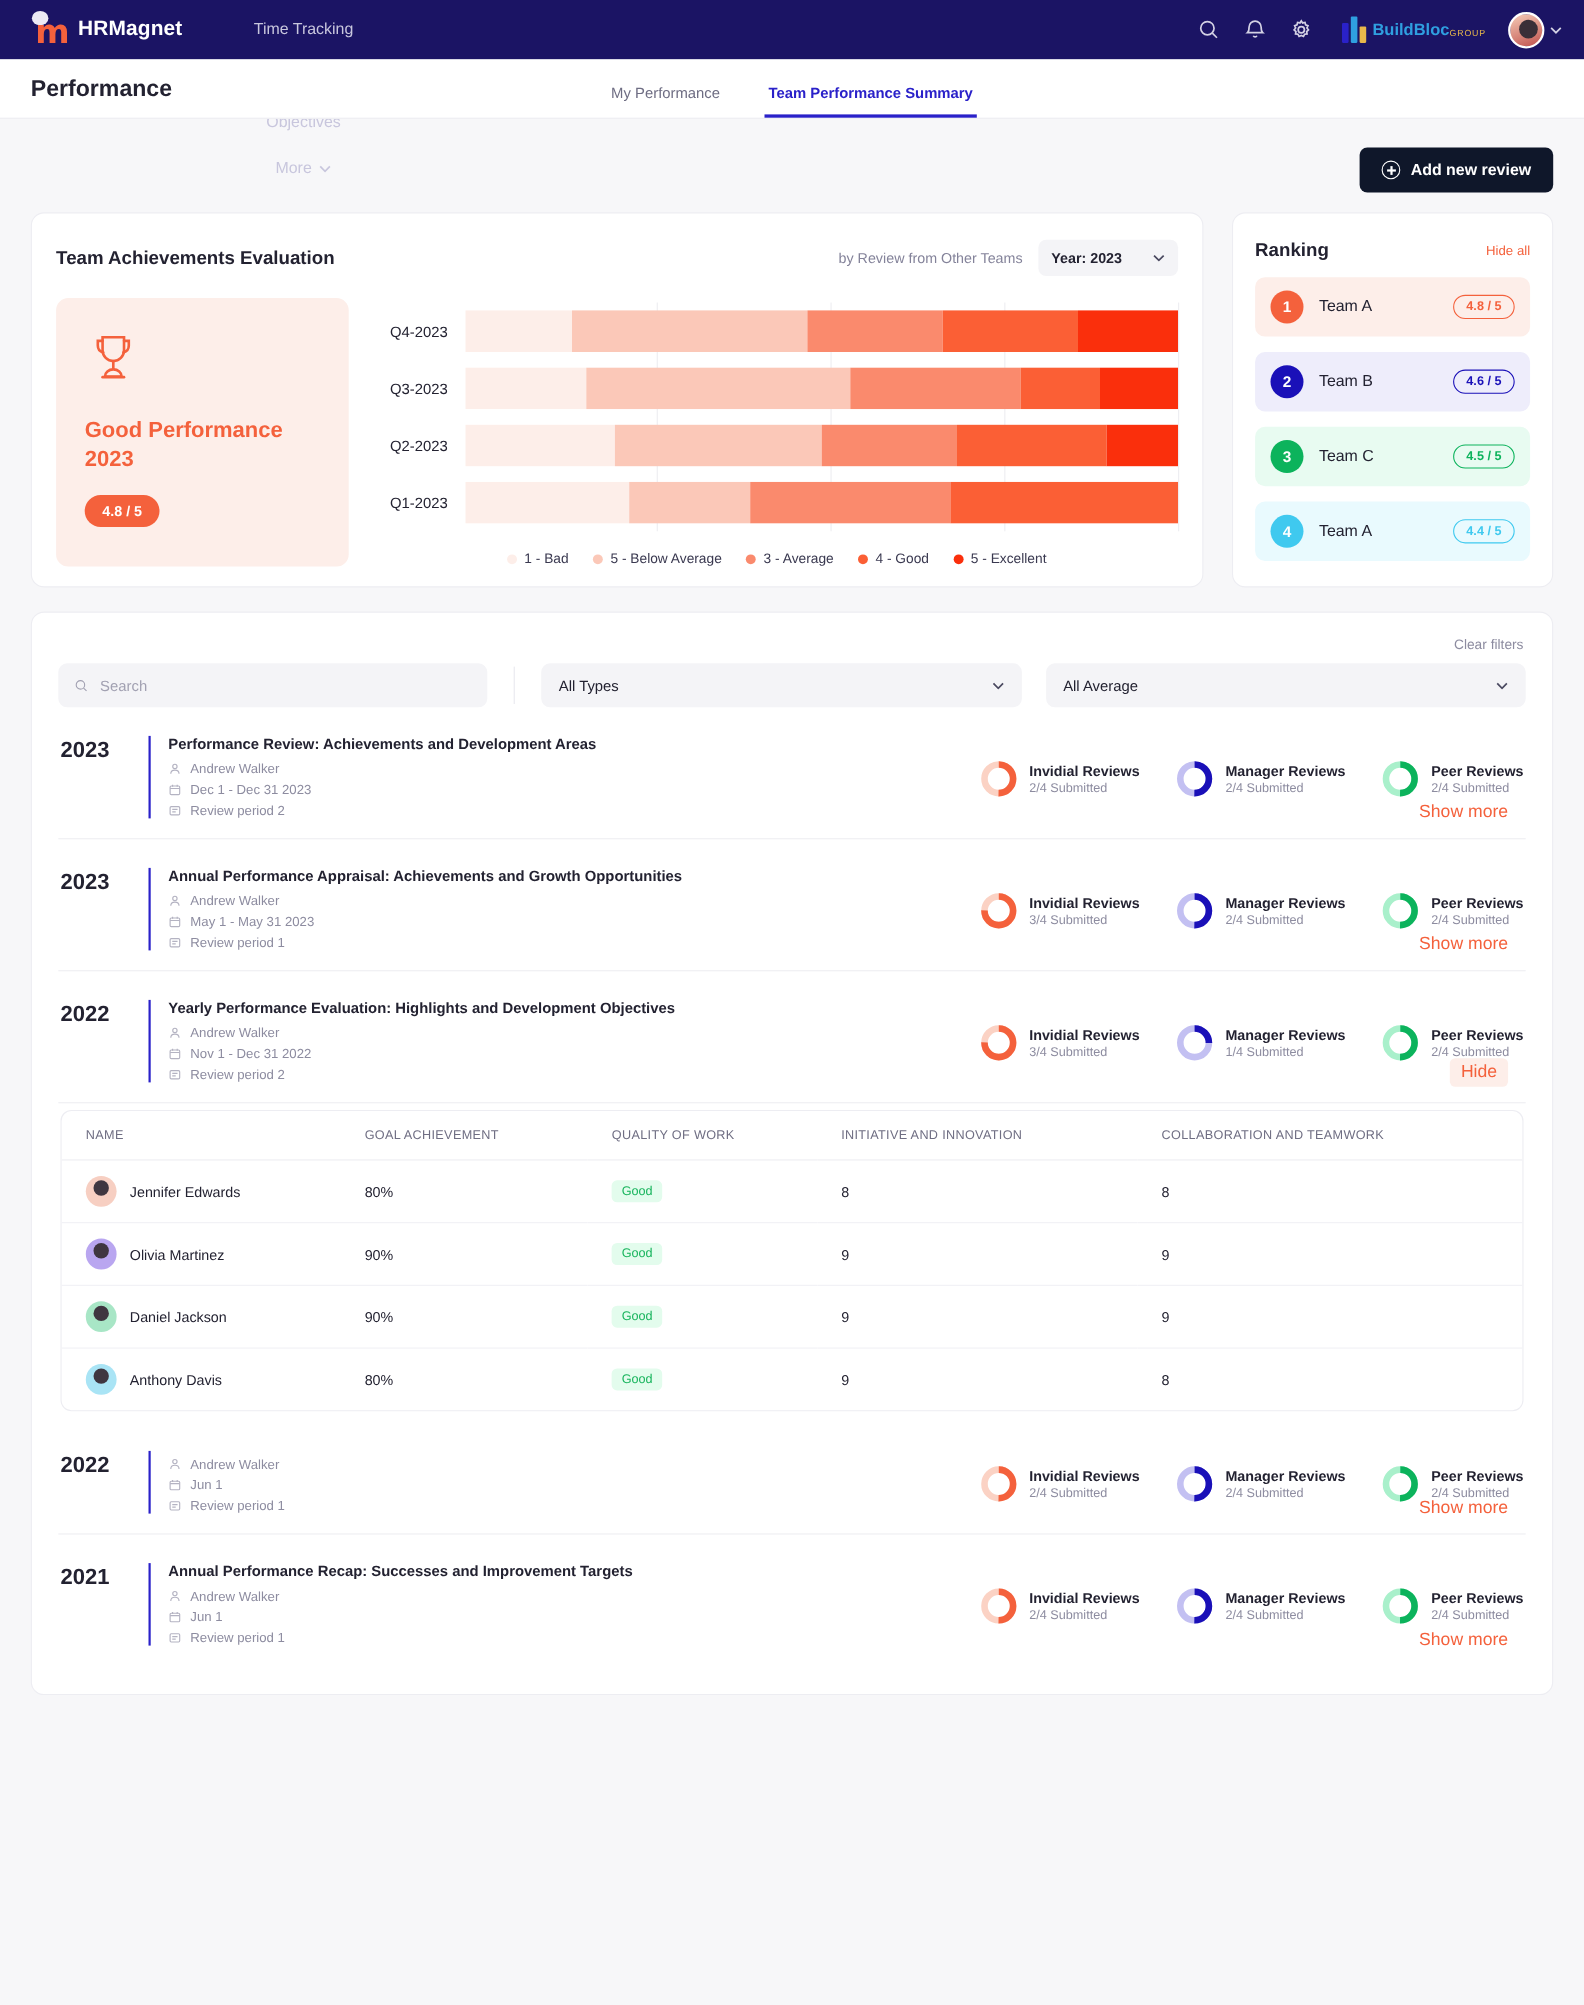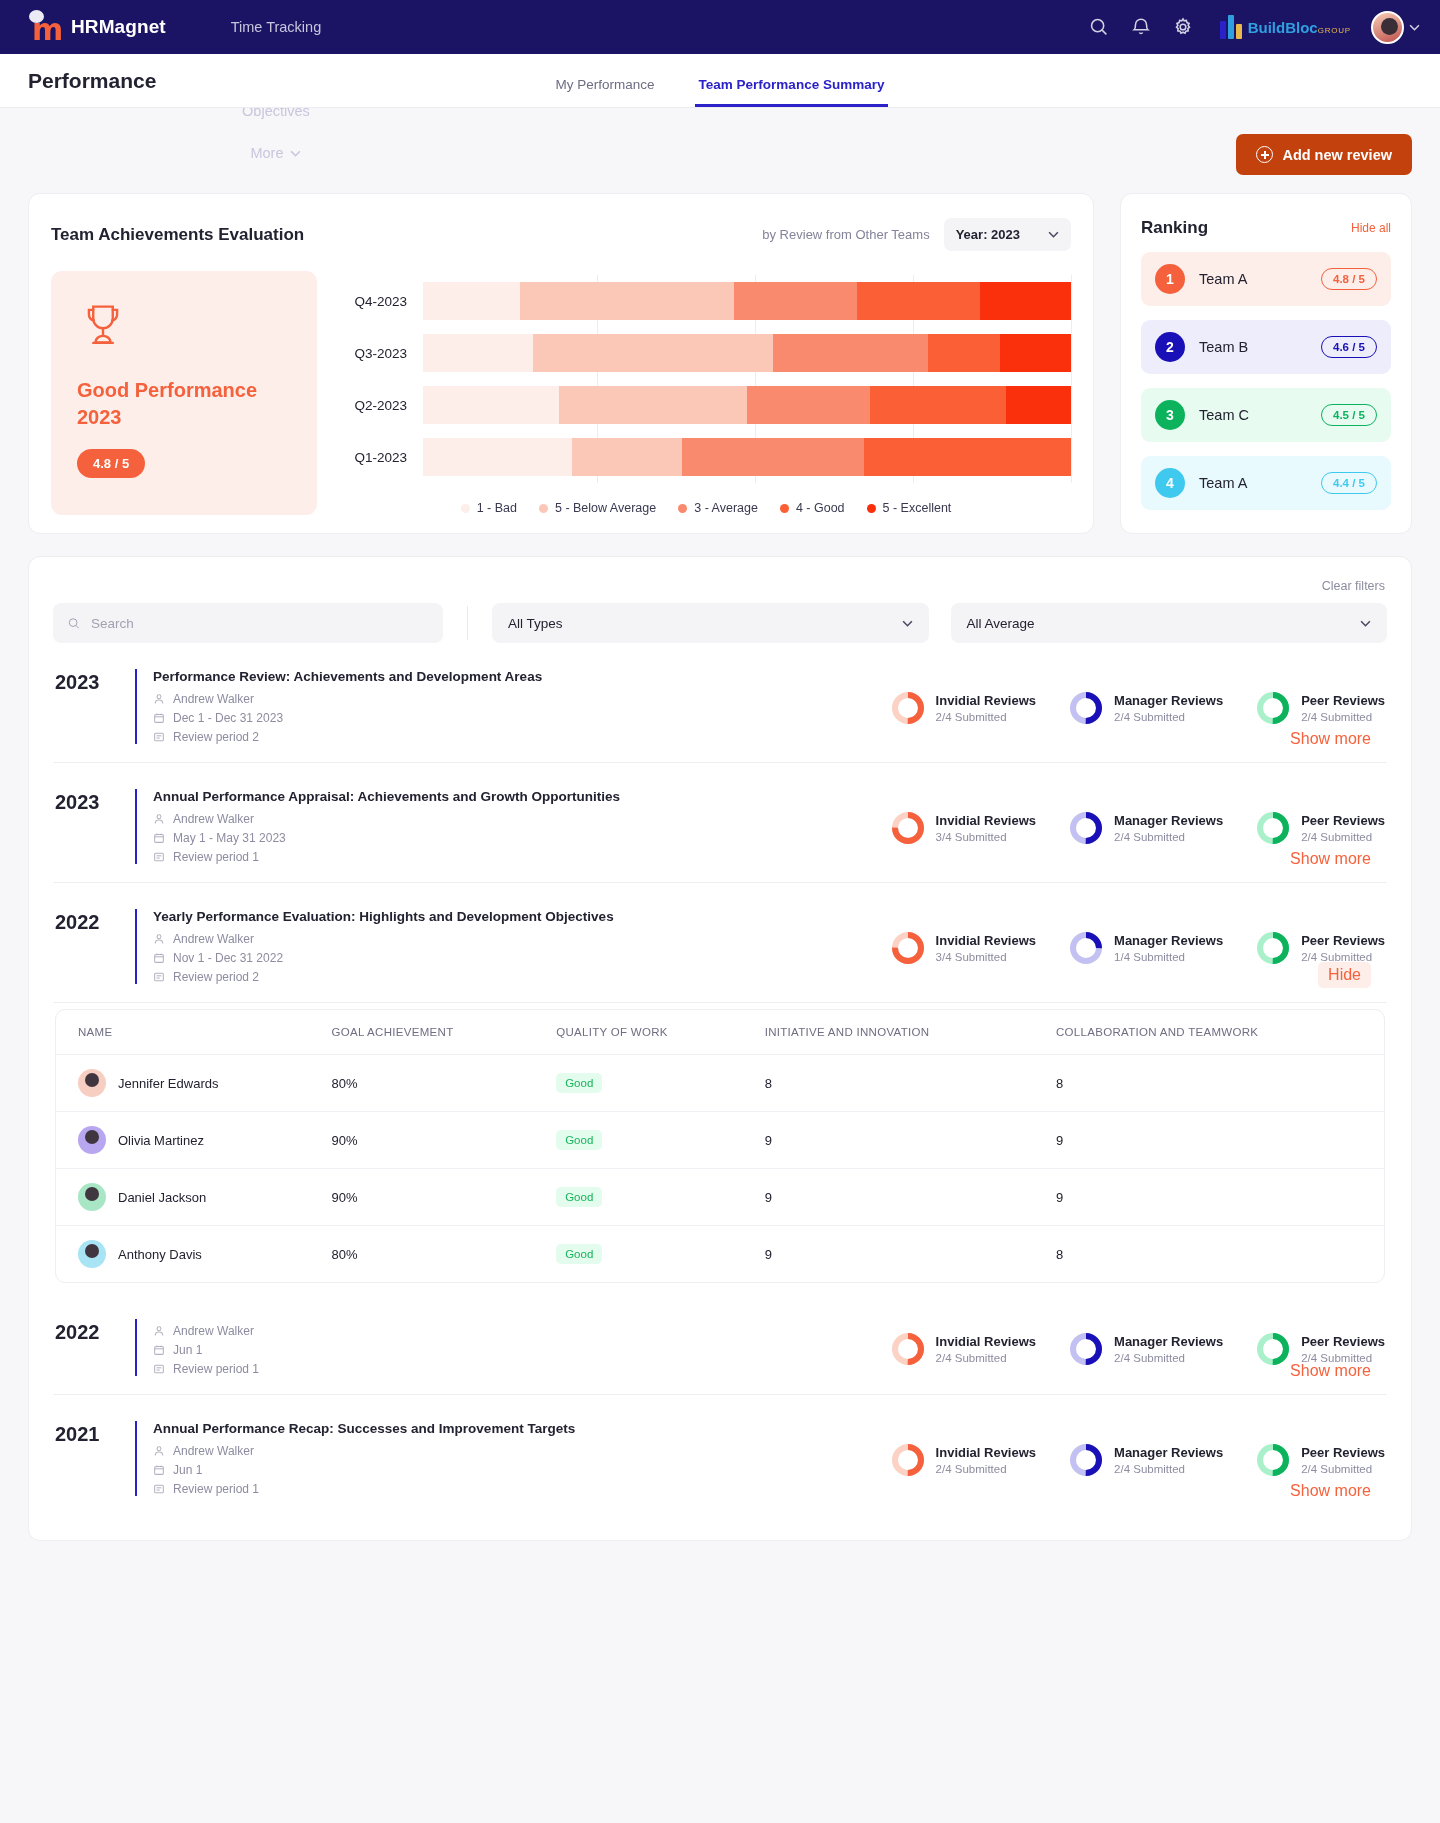--- a/index.html
+++ b/index.html
@@ -33,21 +33,21 @@
   
   .page-head{background:#fff;height:54px;border-bottom:1px solid #ececf1;display:flex;align-items:center;padding:0 28px;position:relative;}
   .page-title{font-size:21px;font-weight:700;color:#232231;}
   .tabs{position:absolute;left:0;right:0;bottom:0;display:flex;justify-content:center;gap:36px;}
   .tab{font-size:13.5px;color:#6e6d83;padding:0 4px 12px;cursor:pointer;}
   .tab.active{color:#2a21c9;font-weight:700;border-bottom:3px solid #2a21c9;}
 
   
   .content{padding:26px 28px 40px;}
   .toolbar{display:flex;justify-content:flex-end;}
-  .btn-primary{background:#c2410c;color:#fff;border:none;border-radius:7px;height:41px;padding:0 20px;display:flex;align-items:center;gap:9px;font-size:14.5px;font-weight:700;cursor:pointer;font-family:"Liberation Sans",sans-serif;}
+  .btn-primary{background:#0f172a;color:#fff;border:none;border-radius:7px;height:41px;padding:0 20px;display:flex;align-items:center;gap:9px;font-size:14.5px;font-weight:700;cursor:pointer;font-family:"Liberation Sans",sans-serif;}
   .plus{width:17px;height:17px;border:1.6px solid #fff;border-radius:50%;position:relative;flex:none;}
   .plus:before,.plus:after{content:"";position:absolute;background:#fff;}
   .plus:before{left:3.5px;top:7px;width:8px;height:1.6px;}
   .plus:after{top:3.5px;left:7px;height:8px;width:1.6px;}
 
   .row-cards{display:flex;gap:26px;margin-top:18px;align-items:stretch;}
   .card{background:#fff;border-radius:12px;border:1px solid #ededf2;}
   .card-eval{flex:1;padding:24px 22px 18px;}
   .card-rank{width:292px;padding:24px 20px 20px;}
 

